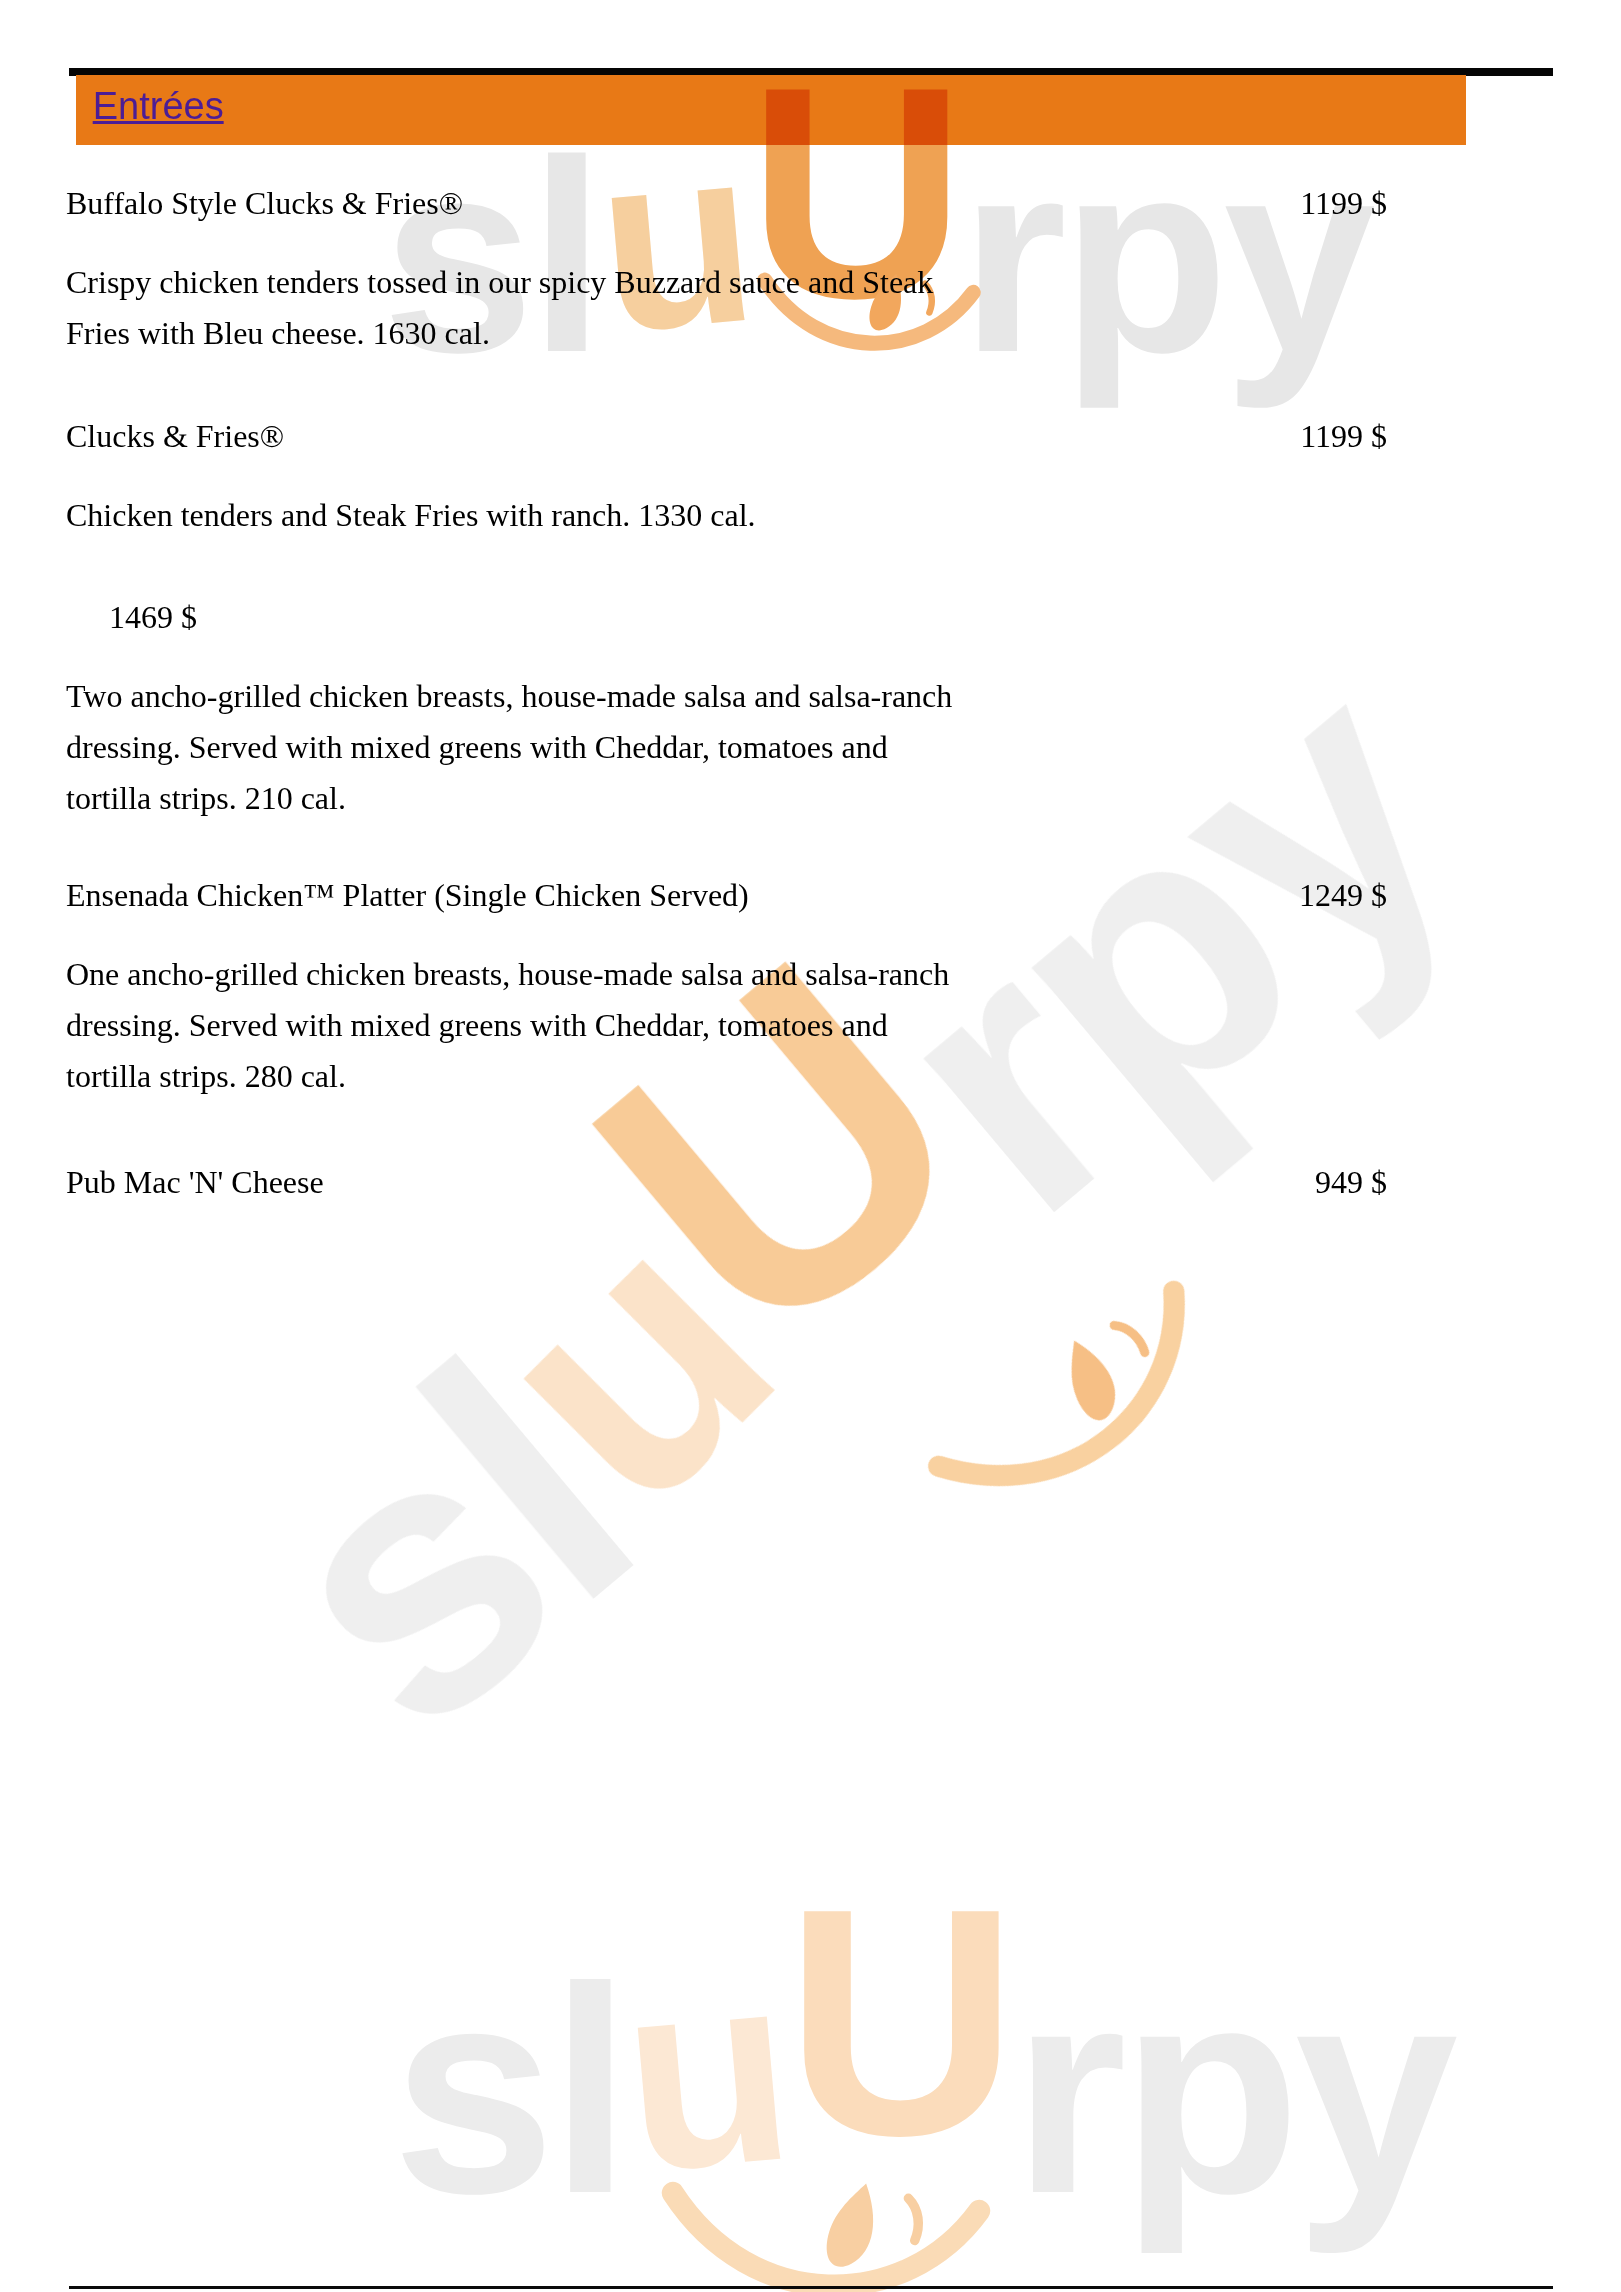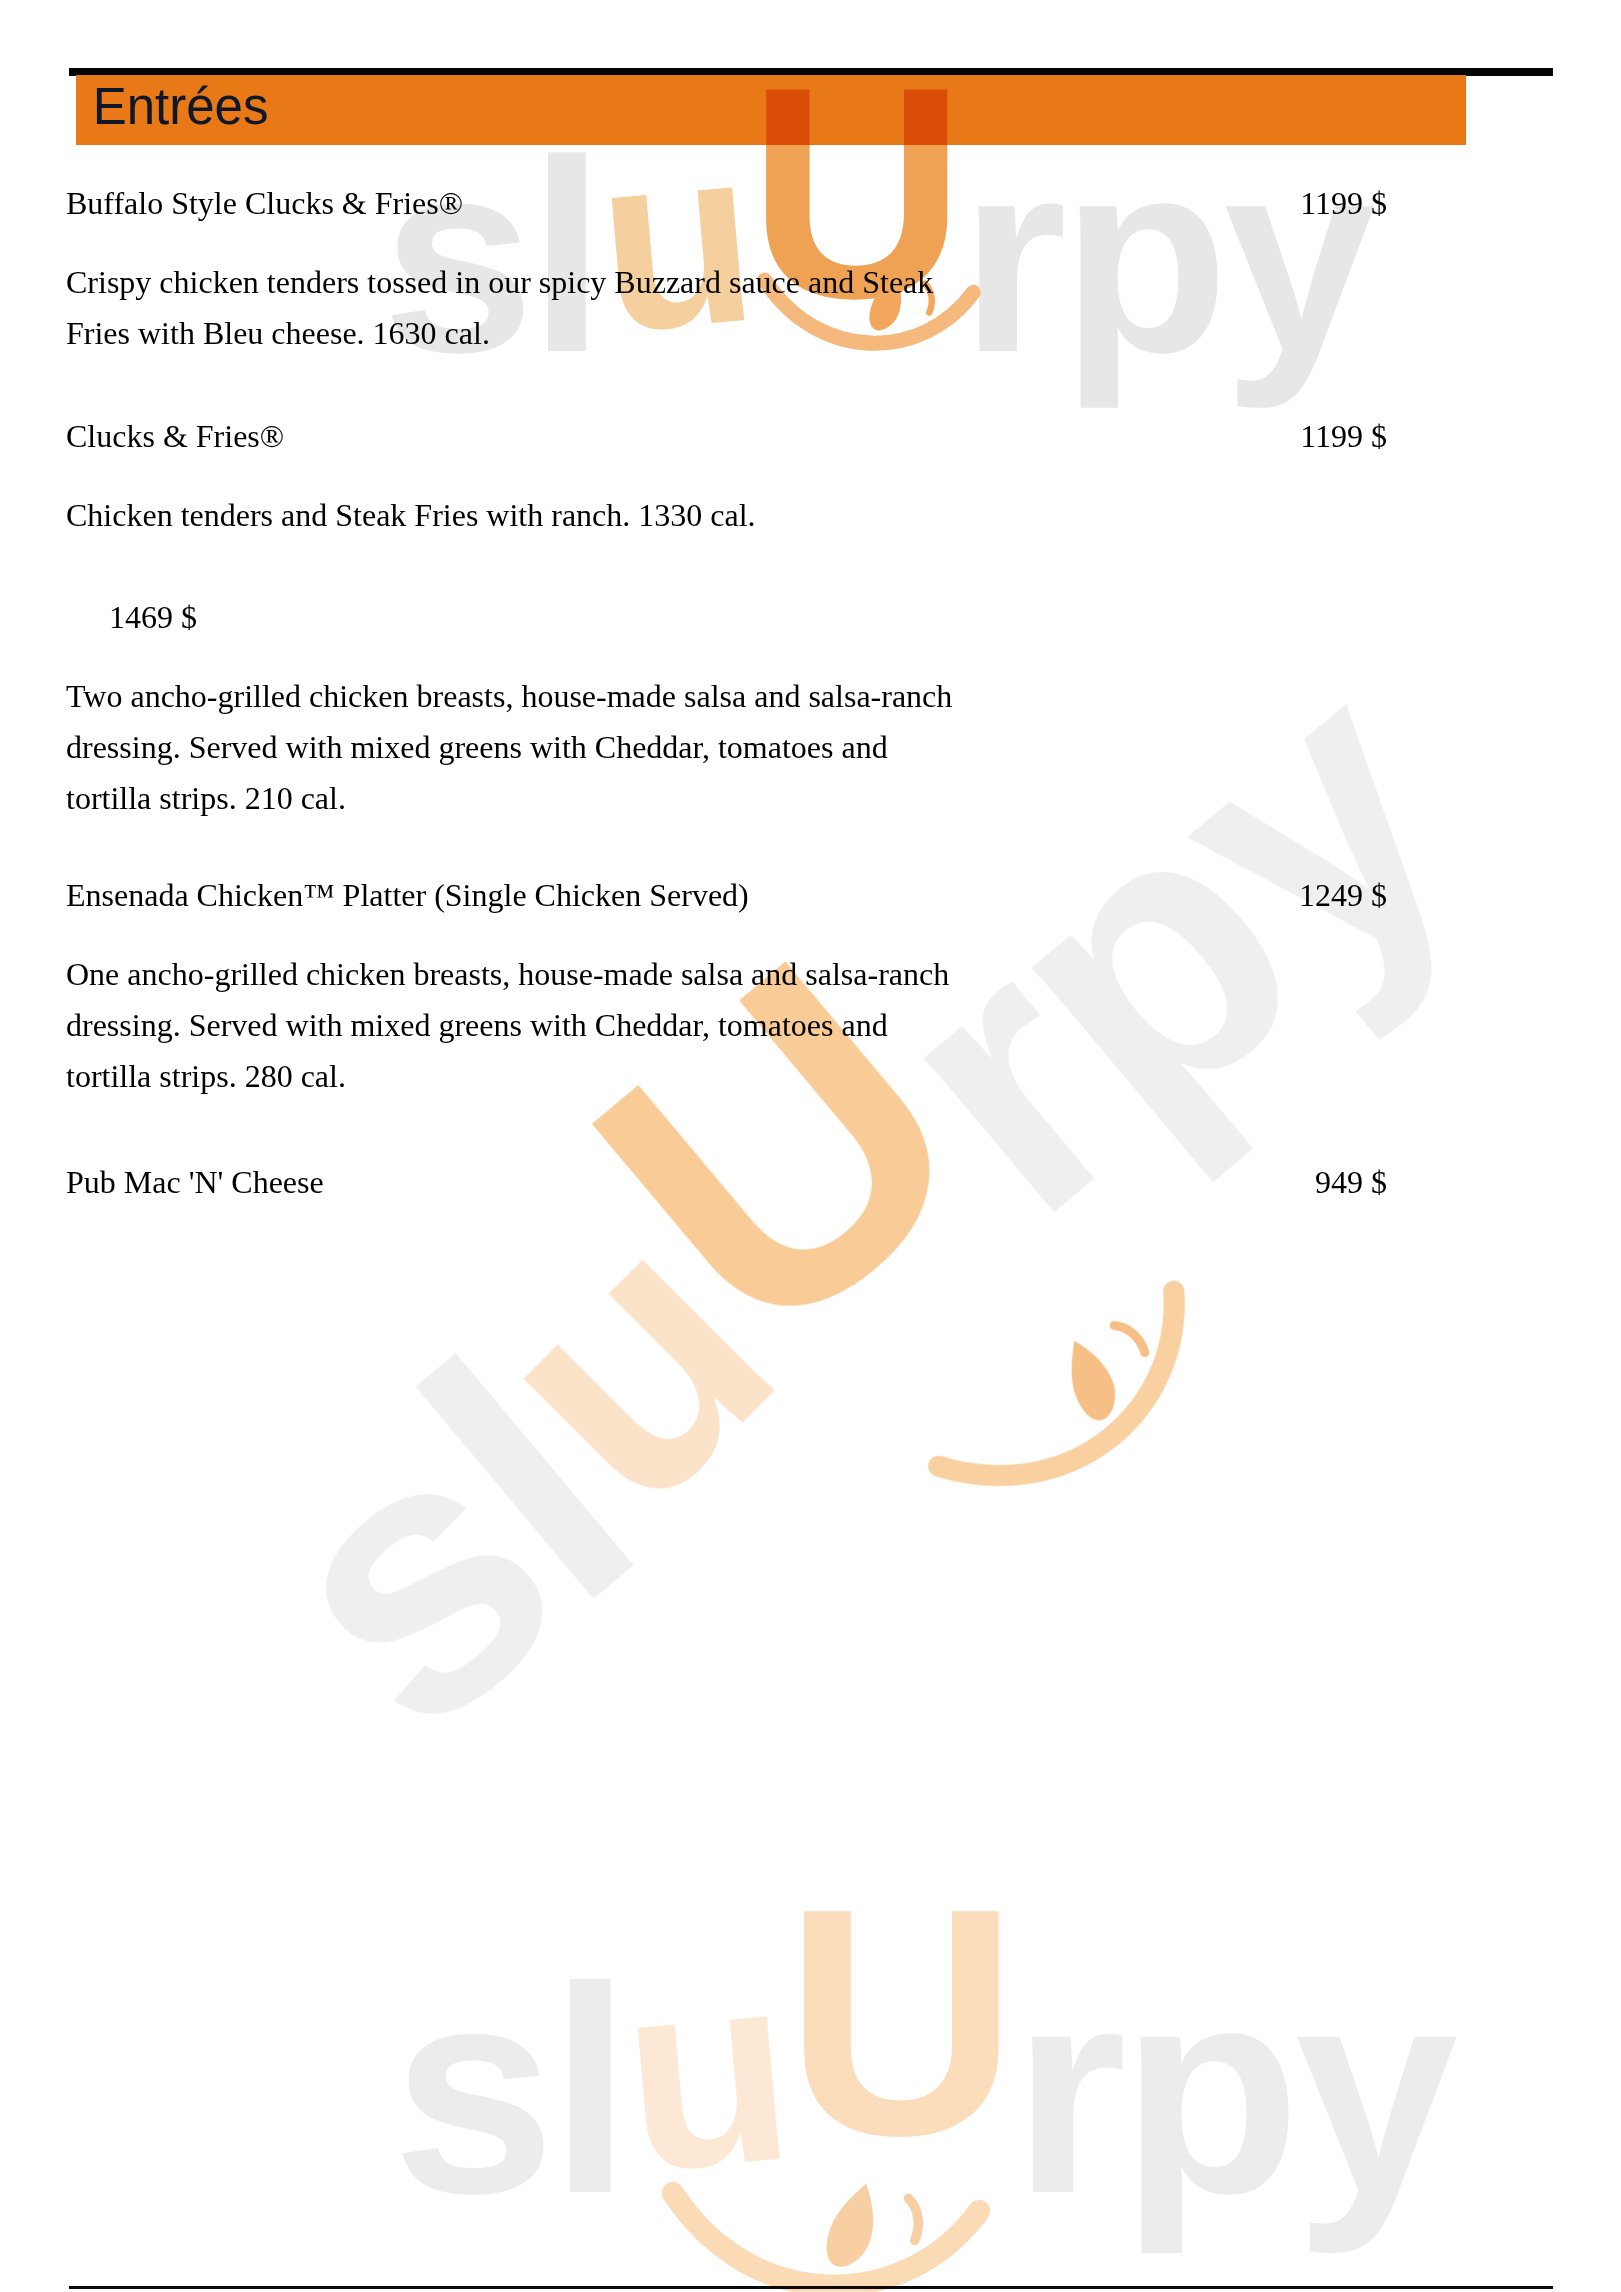--- a/index.html
+++ b/index.html
@@ -20,23 +20,23 @@
     background: #050505; z-index: 3;
   }
   .section-header {
     position: absolute; left: 76px; top: 75px;
     width: 1390px; height: 70px;
     background: #e87916; z-index: 3;
     display: flex; align-items: center;
   }
   .section-title {
     font-family: "Liberation Sans", sans-serif;
-    font-size: 51px; line-height: 43px;
-    color: #0f172a;
-    padding-left: 16.7px; padding-bottom: 7.8px;
+    font-size: 38px; line-height: 43px;
+    color: #4c1d95;
+    padding-left: 16.7px; padding-bottom: 7.8px; text-decoration: underline;
   }
 
   
   .item {
     position: absolute; left: 66px; width: 1321px;
     font-size: 32px; line-height: 51px;
     z-index: 3;
   }
   .item-head { display: flex; justify-content: space-between; align-items: baseline; }
   .item-name { white-space: nowrap; }

